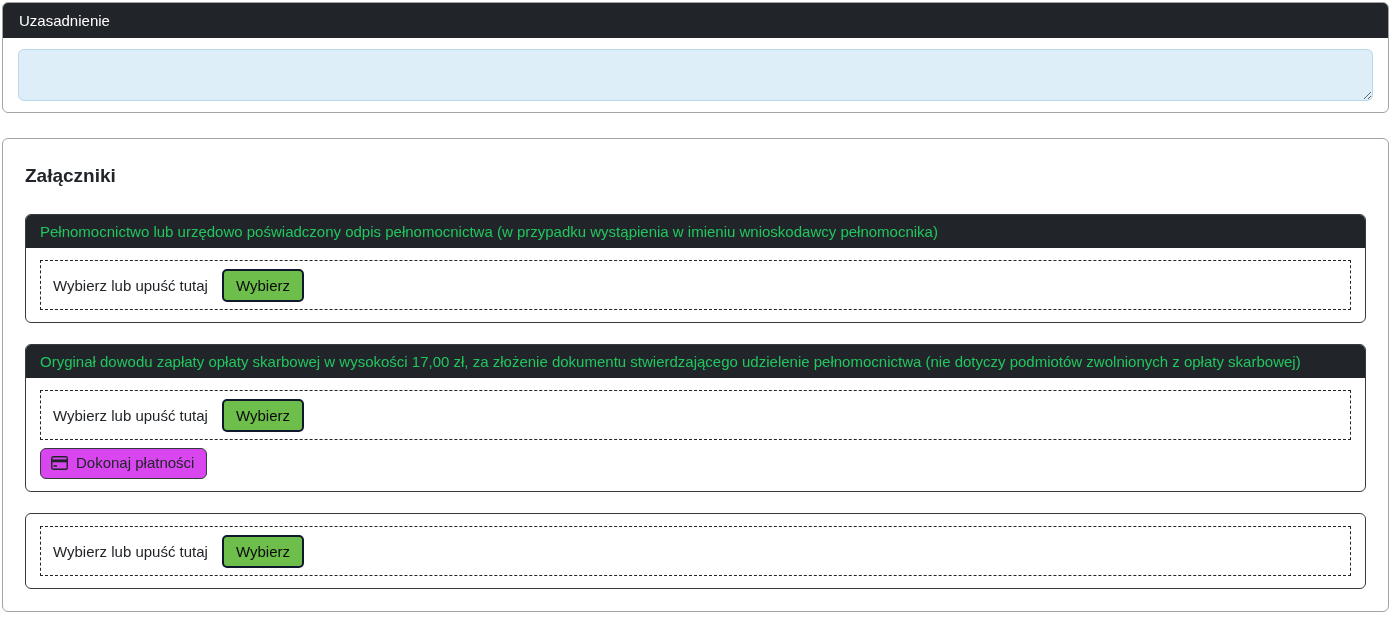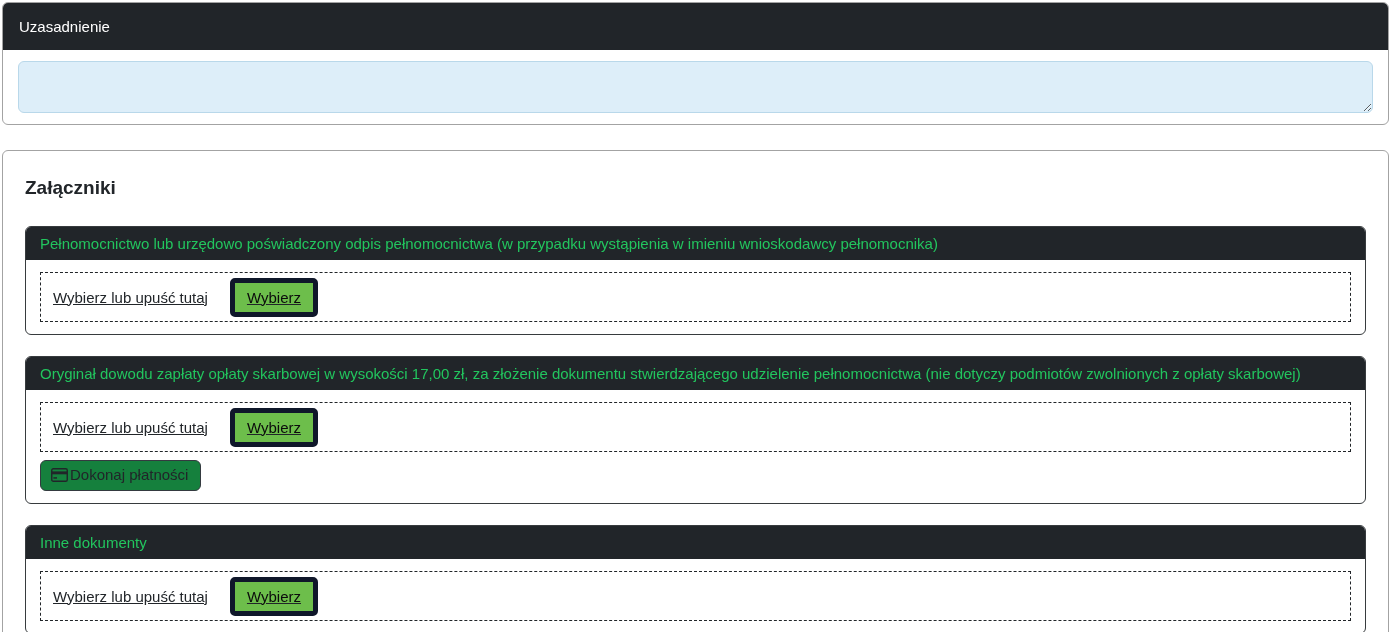--- a/index.html
+++ b/index.html
@@ -18,21 +18,21 @@
     border: 1px solid #a3a3a3;
     border-radius: 6px;
   }
   .card--justification { margin-bottom: 25px; }
   .card--attachments { padding: 18px 22px 22px 22px; }
 
   .card-header-dark {
     background: #212529;
     color: #ffffff;
     font-size: 15px;
-    padding: 14px 16px;
+    padding: 8px 16px;
     border-radius: 5px 5px 0 0;
     line-height: 19px;
   }
   .card-body { padding: 11px 15px 11px 15px; }
 
   textarea.justification-input {
     display: block;
     width: 100%;
     height: 52px;
     background: #ddeef9;
@@ -70,46 +70,45 @@
     padding: 7px 14px;
     border-radius: 5px 5px 0 0;
   }
   .panel-body { padding: 12px 14px; }
 
   .dropzone {
     border: 1px dashed #212529;
     height: 50px;
     display: flex;
     align-items: center;
-    gap: 22px;
+    gap: 14px;
     padding: 0 12px;
     cursor: pointer;
     background: #ffffff;
-    text-decoration: underline;
   }
   .dropzone-label { font-size: 15px; color: #212529; white-space: nowrap; }
 
   .btn-choose {
     background: #6dbe4b;
-    border: 5px solid #0f172a;
+    border: 2px solid #0f172a;
     border-radius: 5px;
     color: #0b0b0b;
     font-family: "Liberation Sans", sans-serif;
     font-size: 15px;
     padding: 5px 12px;
     cursor: pointer;
     line-height: 19px;
   }
 
   .btn-payment {
     margin-top: 8px;
     display: inline-flex;
     align-items: center;
-    gap: 2px;
-    background: #15803d;
+    gap: 8px;
+    background: #d946ef;
     border: 1px solid #343a40;
     border-radius: 6px;
     color: #212529;
     font-family: "Liberation Sans", sans-serif;
     font-size: 15px;
     padding: 4px 12px 5px 10px;
     cursor: pointer;
     line-height: 20px;
   }
   .btn-payment svg { display: block; }
@@ -153,21 +152,20 @@
               <rect x="0.75" y="3.4" width="15.5" height="2.9" fill="#212529"></rect>
               <rect x="2.4" y="9.2" width="3.6" height="1.5" fill="#212529"></rect>
             </svg>
           </span>
           <span>Dokonaj płatności</span>
         </button>
       </div>
     </div>
 
     <div class="panel">
-      <div class="panel-header">Inne dokumenty</div>
       <div class="panel-body">
         <div class="dropzone">
           <span class="dropzone-label">Wybierz lub upuść tutaj</span>
           <button type="button" class="btn-choose">Wybierz</button>
         </div>
       </div>
     </div>
 
   </section>
 </div>

